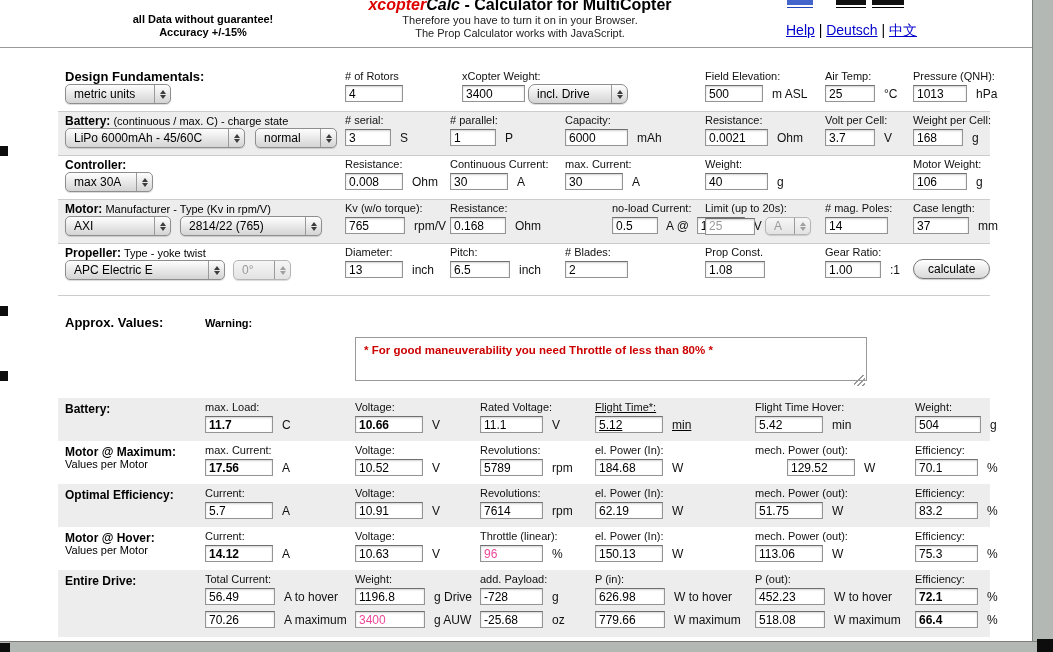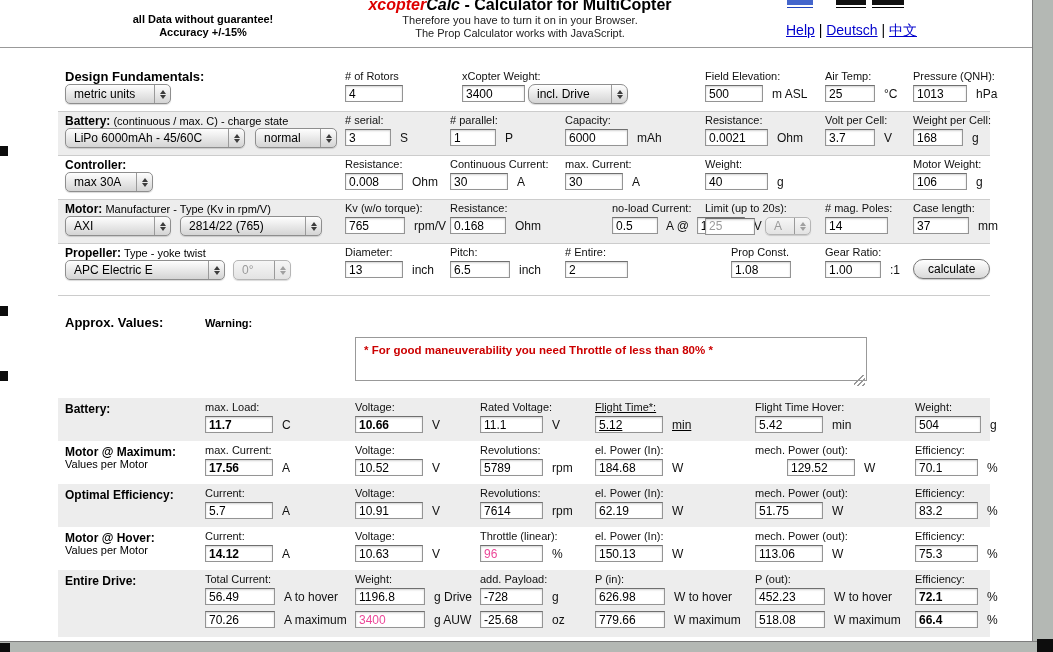--- a/index.html
+++ b/index.html
@@ -356,26 +356,26 @@
           </div>
       </div>
       <div class="cell" style="left:392px;">
         <div class="flab">Pitch:</div>
         <div class="fin">
             <input class="f" style="width: 52px;" value="6.5">
             <span class="unit">inch</span>
           </div>
       </div>
       <div class="cell" style="left:507px;">
-        <div class="flab"># Entire:</div>
+        <div class="flab"># Blades:</div>
         <div class="fin">
             <input class="f" style="width: 55px;" value="2">
           </div>
       </div>
-      <div class="cell" style="left:673px;">
+      <div class="cell" style="left:647px;">
         <div class="flab">Prop Const.</div>
         <div class="fin">
             <input class="f" style="width: 52px;" value="1.08">
           </div>
       </div>
       <div class="cell" style="left:767px;">
         <div class="flab">Gear Ratio:</div>
         <div class="fin">
             <input class="f" style="width: 48px;" value="1.00">
             <span class="unit">:1</span>

